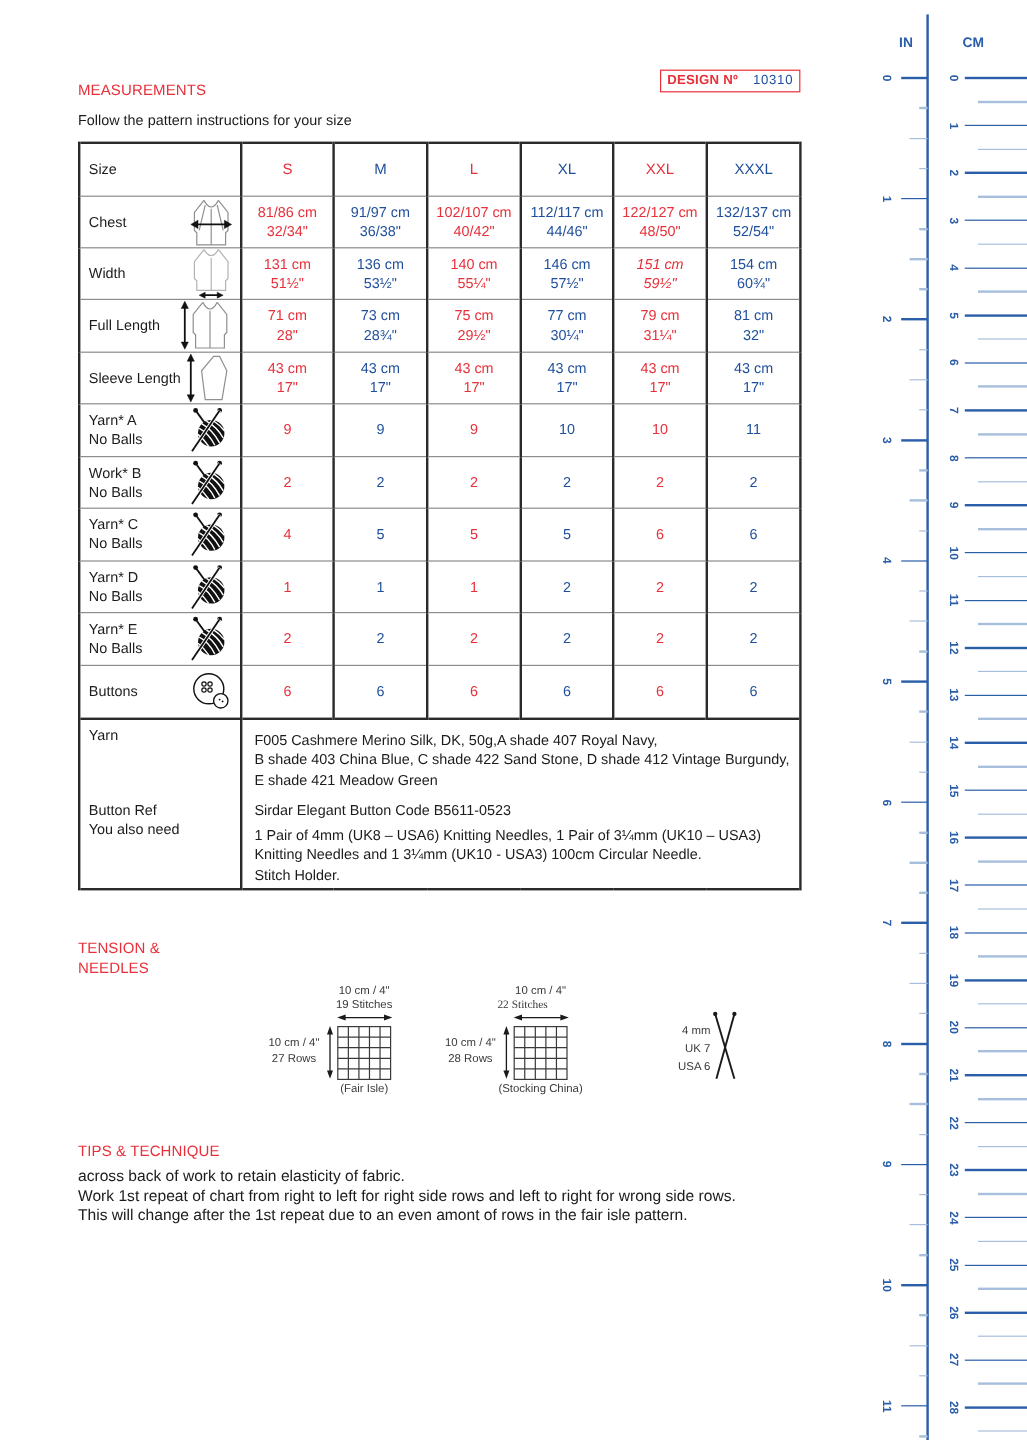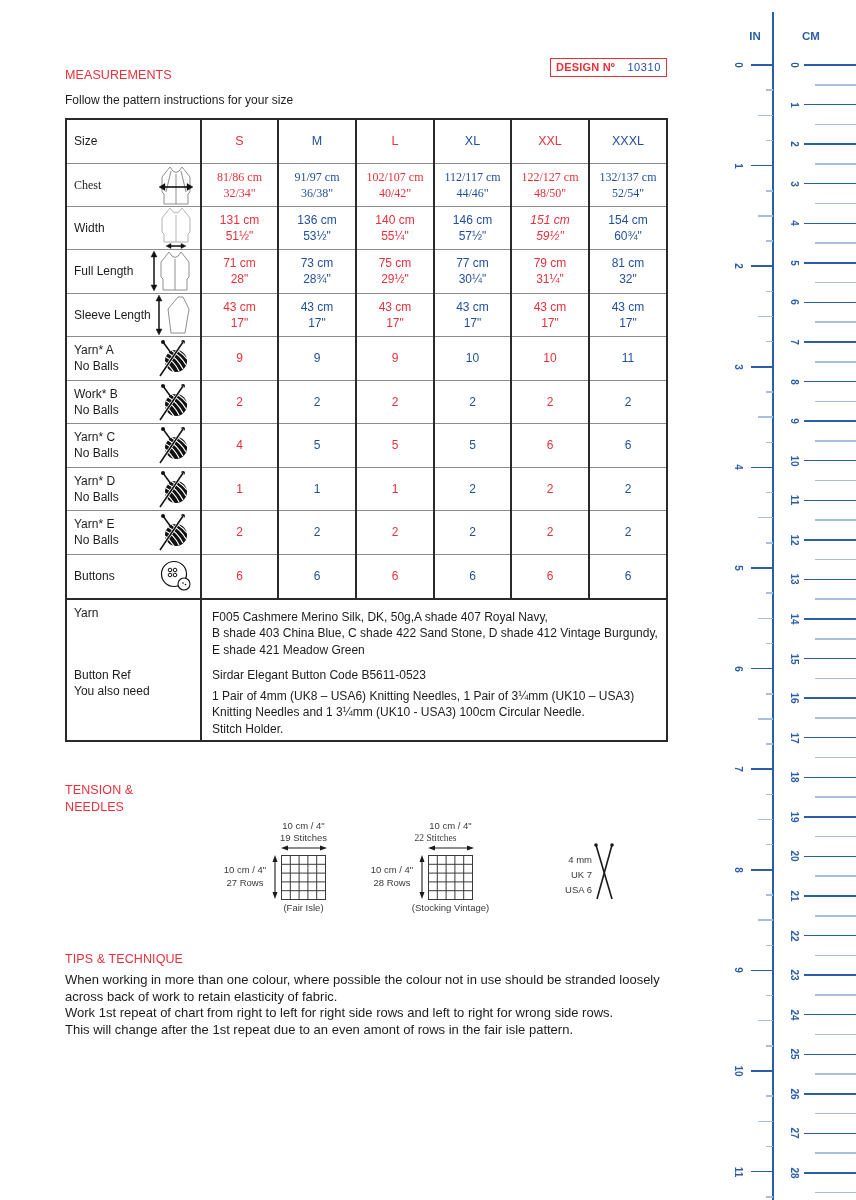--- a/index.html
+++ b/index.html
@@ -73,21 +73,21 @@
     <tbody id="measure-tbody">
         <tr style="height: 44px;">
           <td class="label-cell">Size</td>
           <td class="size-head red">S</td>
           <td class="size-head blue">M</td>
           <td class="size-head red">L</td>
           <td class="size-head blue">XL</td>
           <td class="size-head red">XXL</td>
           <td class="size-head blue">XXXL</td>
         </tr>
-        <tr style="height: 43px; font-family: Liberation Serif, serif;">
+        <tr style="height: 43px;">
           <td class="label-cell"><span>Chest</span><span class="row-icon" style="right: 5px;"><svg width="38" height="40" viewBox="0 0 38 40">
                 <g fill="none" stroke="#8f8f8f" stroke-width="1">
                   <path d="M13 2 L5 12 L5 27 L7 29 L7 39 L31 39 L31 29 L33 27 L33 12 L25 2"></path>
                   <path d="M13 2 Q19 13 25 2"></path>
                   <path d="M19 9 V39"></path>
                   <path d="M14 6 L9 27 M24 6 L29 27"></path>
                 </g>
                 <g fill="#111" stroke="#111" stroke-width="1.6">
                   <line x1="7" y1="22" x2="31" y2="22"></line>
                   <path d="M2 22 L8 18.5 L8 25.5 Z" stroke-width="0.4"></path>
@@ -459,41 +459,40 @@
               <line x1="65.5" y1="63.900000000000006" x2="109.5" y2="63.900000000000006"></line>
               <line x1="100.7" y1="37.5" x2="100.7" y2="81.5"></line>
               <line x1="65.5" y1="72.7" x2="109.5" y2="72.7"></line>
             </g>
           </svg>
         </div>
         <div class="t" style="left: 35px; top: 2px; width: 105px;">10 cm / 4"</div>
         <div class="t" style="left: 20px; top: 14px; width: 105px; font-family: Liberation Serif, serif;">22 Stitches</div>
         <div class="t" style="left: 0px; top: 46px; width: 58px;">10 cm / 4"</div>
         <div class="t" style="left: 0px; top: 59px; width: 58px;">28 Rows</div>
-        <div class="t" style="left: 20px; top: 84px; width: 135px;">(Stocking Vintage)</div>
+        <div class="t" style="left: 20px; top: 84px; width: 135px;">(Stocking China)</div>
       </div>
     </div>
 
   <div class="needles-labels">
     <div>4 mm</div>
     <div>UK 7</div>
     <div>USA 6</div>
   </div>
   <div class="abs" style="left:592px;top:842px;">
     <svg width="24" height="60" viewBox="0 0 24 60">
       <line x1="4" y1="3" x2="20" y2="57" stroke="#1a1a1a" stroke-width="1.6"></line>
       <line x1="20" y1="3" x2="5" y2="57" stroke="#1a1a1a" stroke-width="1.6"></line>
       <circle cx="4" cy="3" r="1.8" fill="#1a1a1a"></circle>
       <circle cx="20" cy="3" r="1.8" fill="#1a1a1a"></circle>
     </svg>
   </div>
 
   <div class="abs heading" style="left:65px;top:951px;">TIPS &amp; TECHNIQUE</div>
   <div id="tips-lines">
-      <div>When working in more than one colour, where possible the colour not in use should be stranded loosely</div>
       <div>across back of work to retain elasticity of fabric.</div>
       <div>Work 1st repeat of chart from right to left for right side rows and left to right for wrong side rows.</div>
       <div>This will change after the 1st repeat due to an even amont of rows in the fair isle pattern.</div>
     </div>
 
   <div id="ruler">
     <div class="spine"></div>
     <div class="unit" style="left:27px;">IN</div>
     <div class="unit" style="left:83px;">CM</div>
     <div id="ruler-marks">

